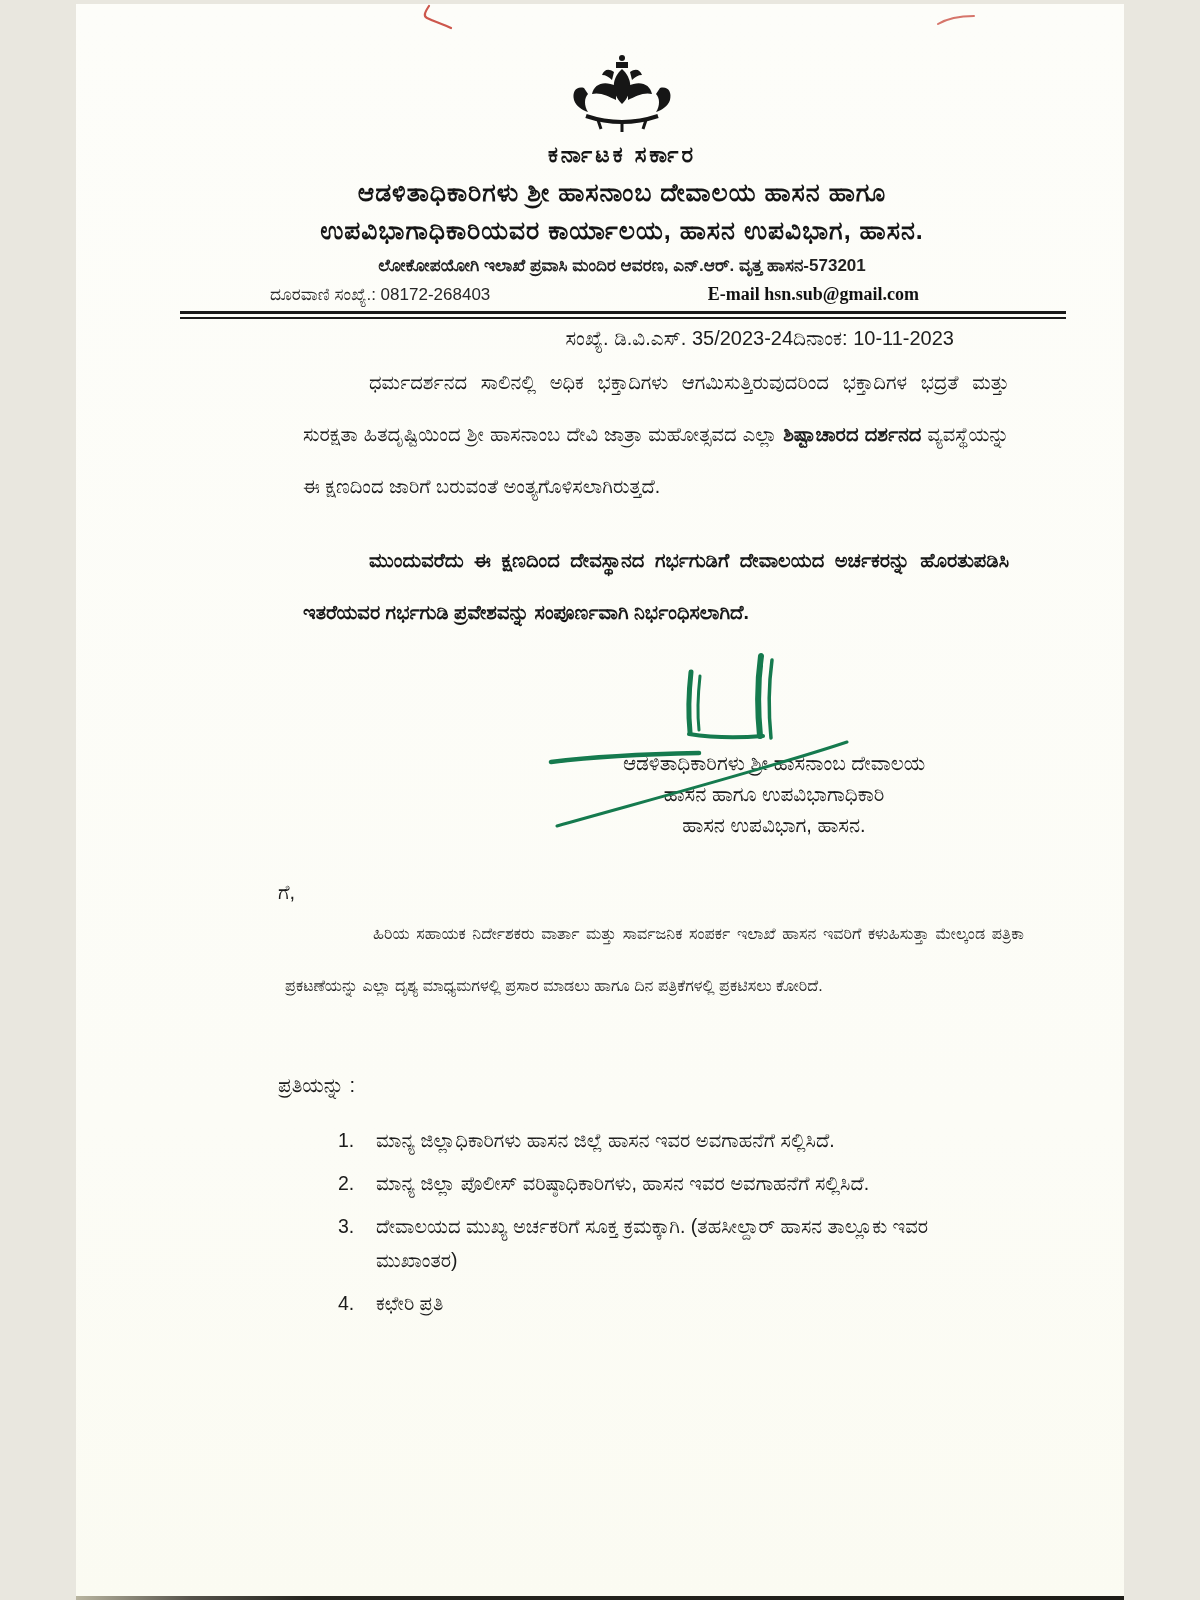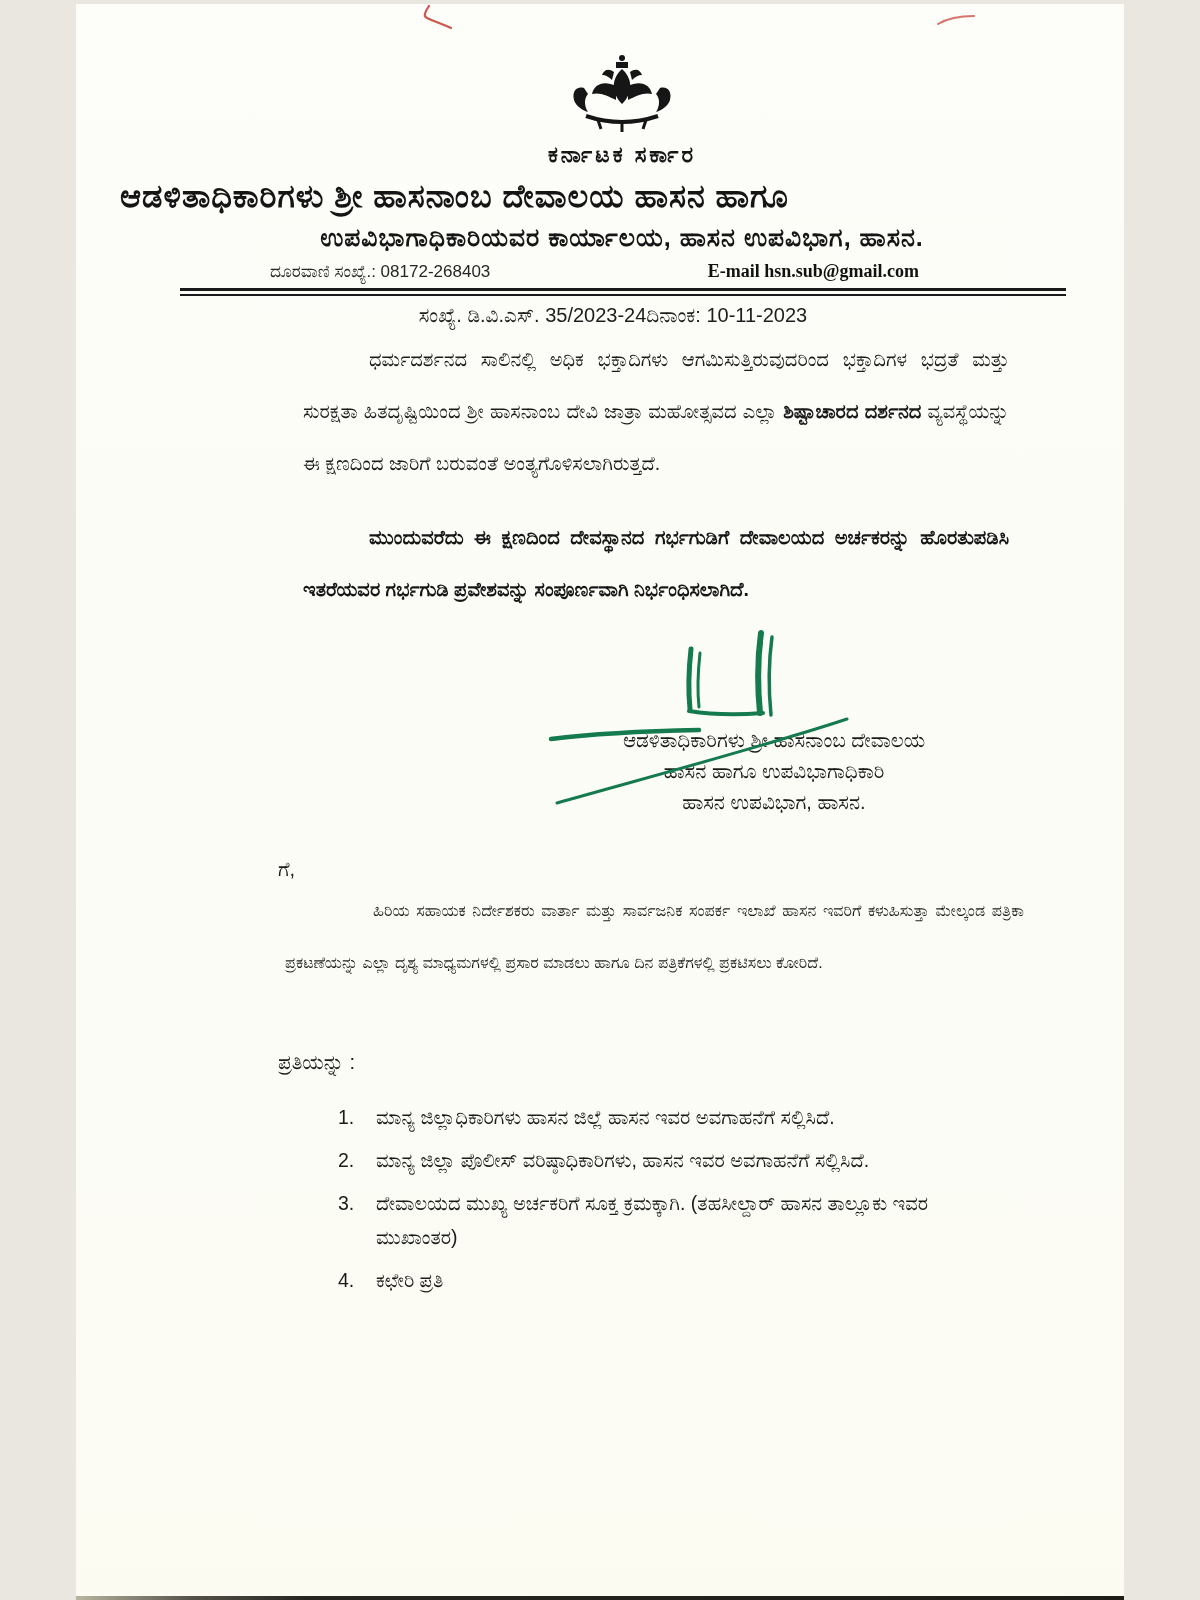--- a/index.html
+++ b/index.html
@@ -24,42 +24,42 @@
     background:linear-gradient(to right,#b9b5a0 0%, #55524a 11%, #26251f 22%, #1e1d18 100%);
   }
   
   .emblem-wrap{padding-top:50px;text-align:center;}
   .emblem-svg{display:inline-block;}
   .emblem-caption{
     text-align:center;font-size:22px;font-weight:bold;letter-spacing:3px;
     margin-top:2px;color:#161616;
   }
   .org-line1{
-    text-align:left;font-size:32px;font-weight:bold;margin-top:10px;
+    text-align:center;font-size:25px;font-weight:bold;margin-top:10px;
     letter-spacing:1px;color:#151515;
   }
   .org-line2{
     text-align:center;font-size:25px;font-weight:bold;margin-top:8px;
     letter-spacing:1px;color:#151515;
   }
   .address-line{
     text-align:center;font-size:17px;font-weight:bold;margin-top:10px;color:#222;
   }
   .contact-row{
     display:flex;justify-content:space-between;align-items:flex-end;
     margin:8px 205px 0 150px;font-size:17px;
   }
   .phone{color:#262626;font-weight:normal;}
   .email{color:#111;font-weight:bold;font-family:"Liberation Serif", serif;font-size:18px;}
   .double-rule{
     margin:6px 58px 0 60px;height:3px;
     border-top:3px solid #1a1a1a;border-bottom:2px solid #1a1a1a;
   }
   .ref-row{
-    display:flex;justify-content:center;
+    display:flex;justify-content:flex-end;
     margin:8px 170px 0 152px;font-size:20px;color:#1d1d1d;
   }
   .doc-title{
     text-align:center;font-size:23px;font-weight:bold;margin-top:24px;
     letter-spacing:2px;word-spacing:10px;color:#141414;
   }
   
   .para{
     margin:0 115px 0 183px;
     font-size:19.5px;line-height:52px;
@@ -127,20 +127,21 @@
 
         <path d="M22 62 Q58 74 94 62" fill="none" stroke-width="4"></path>
         <path d="M34 66 l3 9 M58 69 l0 9 M82 66 l-3 9" fill="none" stroke-width="3"></path>
       </g>
     </svg>
   </div>
   <div class="emblem-caption">ಕರ್ನಾಟಕ ಸರ್ಕಾರ</div>
 
   <div class="org-line1">ಆಡಳಿತಾಧಿಕಾರಿಗಳು ಶ್ರೀ ಹಾಸನಾಂಬ ದೇವಾಲಯ ಹಾಸನ ಹಾಗೂ</div>
   <div class="org-line2">ಉಪವಿಭಾಗಾಧಿಕಾರಿಯವರ ಕಾರ್ಯಾಲಯ, ಹಾಸನ ಉಪವಿಭಾಗ, ಹಾಸನ.</div>
+  <div class="address-line">ಲೋಕೋಪಯೋಗಿ ಇಲಾಖೆ ಪ್ರವಾಸಿ ಮಂದಿರ ಆವರಣ, ಎನ್.ಆರ್. ವೃತ್ತ ಹಾಸನ-573201</div>
 
   <div class="contact-row">
     <span class="phone">ದೂರವಾಣಿ ಸಂಖ್ಯೆ.: 08172-268403</span>
     <span class="email">E-mail  hsn.sub@gmail.com</span>
   </div>
 
   <div class="double-rule"></div>
 
   <div class="ref-row">
     <span>ಸಂಖ್ಯೆ. ಡಿ.ವಿ.ಎಸ್. 35/2023-24</span>

